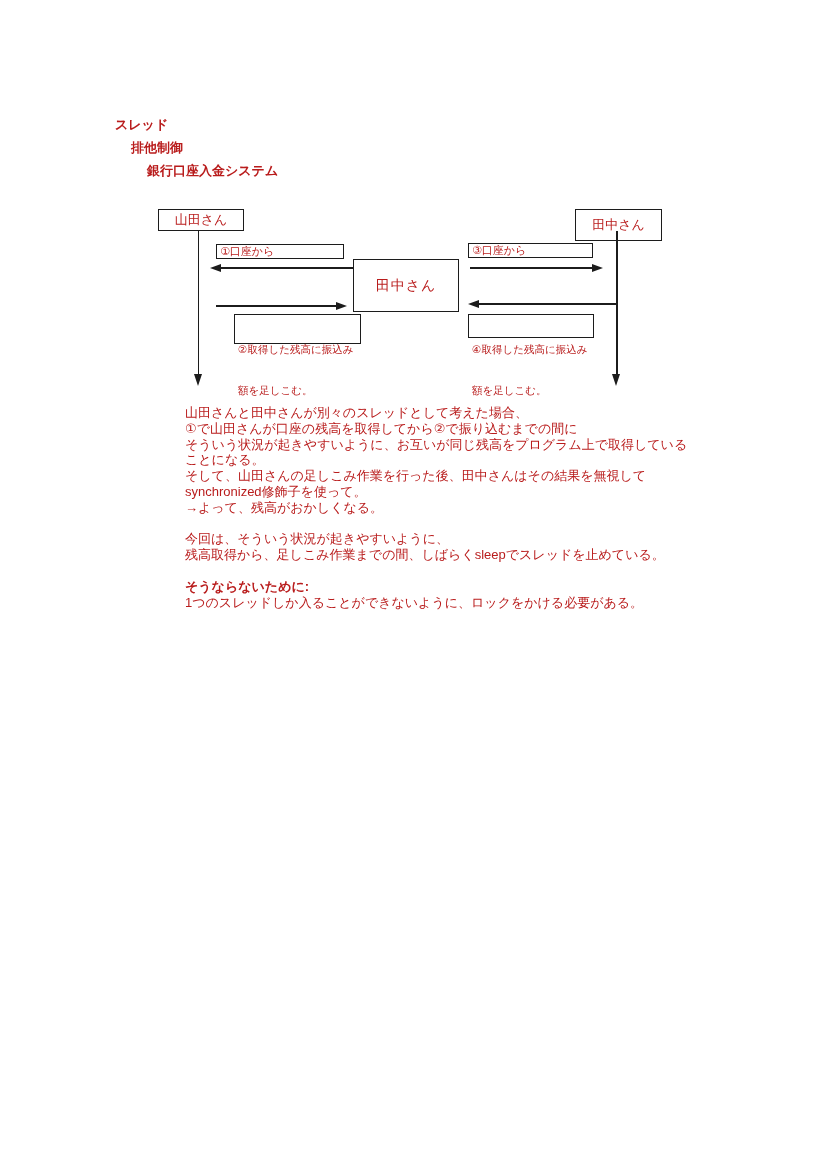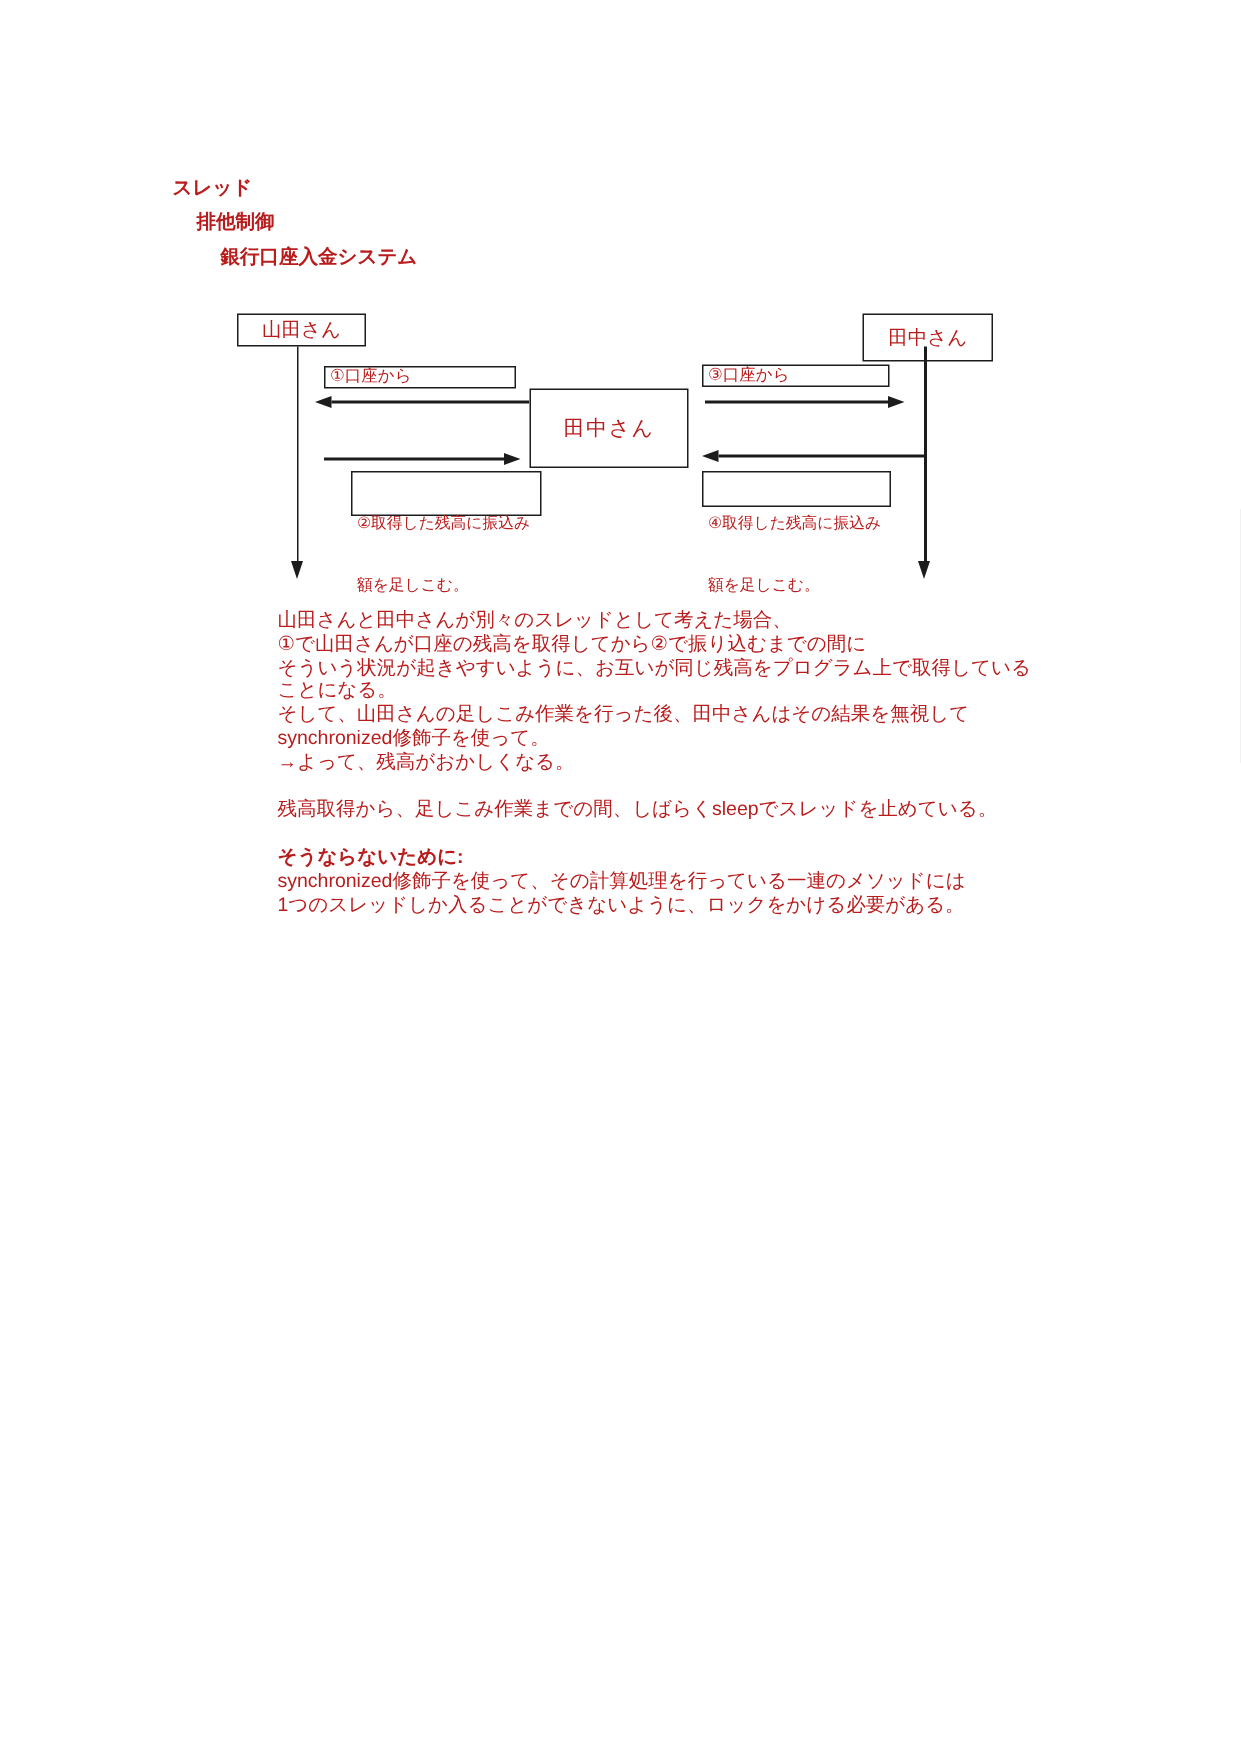--- a/index.html
+++ b/index.html
@@ -87,20 +87,20 @@
 
   <div class="bodytext">
     <div class="bl">山田さんと田中さんが別々のスレッドとして考えた場合、</div>
     <div class="bl">①で山田さんが口座の残高を取得してから②で振り込むまでの間に</div>
     <div class="bl">そういう状況が起きやすいように、お互いが同じ残高をプログラム上で取得している</div>
     <div class="bl">ことになる。</div>
     <div class="bl">そして、山田さんの足しこみ作業を行った後、田中さんはその結果を無視して</div>
     <div class="bl">synchronized修飾子を使って。</div>
     <div class="bl">→よって、残高がおかしくなる。</div>
     <div class="bl"></div>
+    <div class="bl">今回は、そういう状況が起きやすいように、</div>
     <div class="bl">残高取得から、足しこみ作業までの間、しばらくsleepでスレッドを止めている。</div>
     <div class="bl"></div>
     <div class="bl bold">そうならないために:</div>
-    <div class="bl">synchronized修飾子を使って、その計算処理を行っている一連のメソッドには</div>
     <div class="bl">1つのスレッドしか入ることができないように、ロックをかける必要がある。</div>
   </div>
 
 </div>
 
 </body></html>

